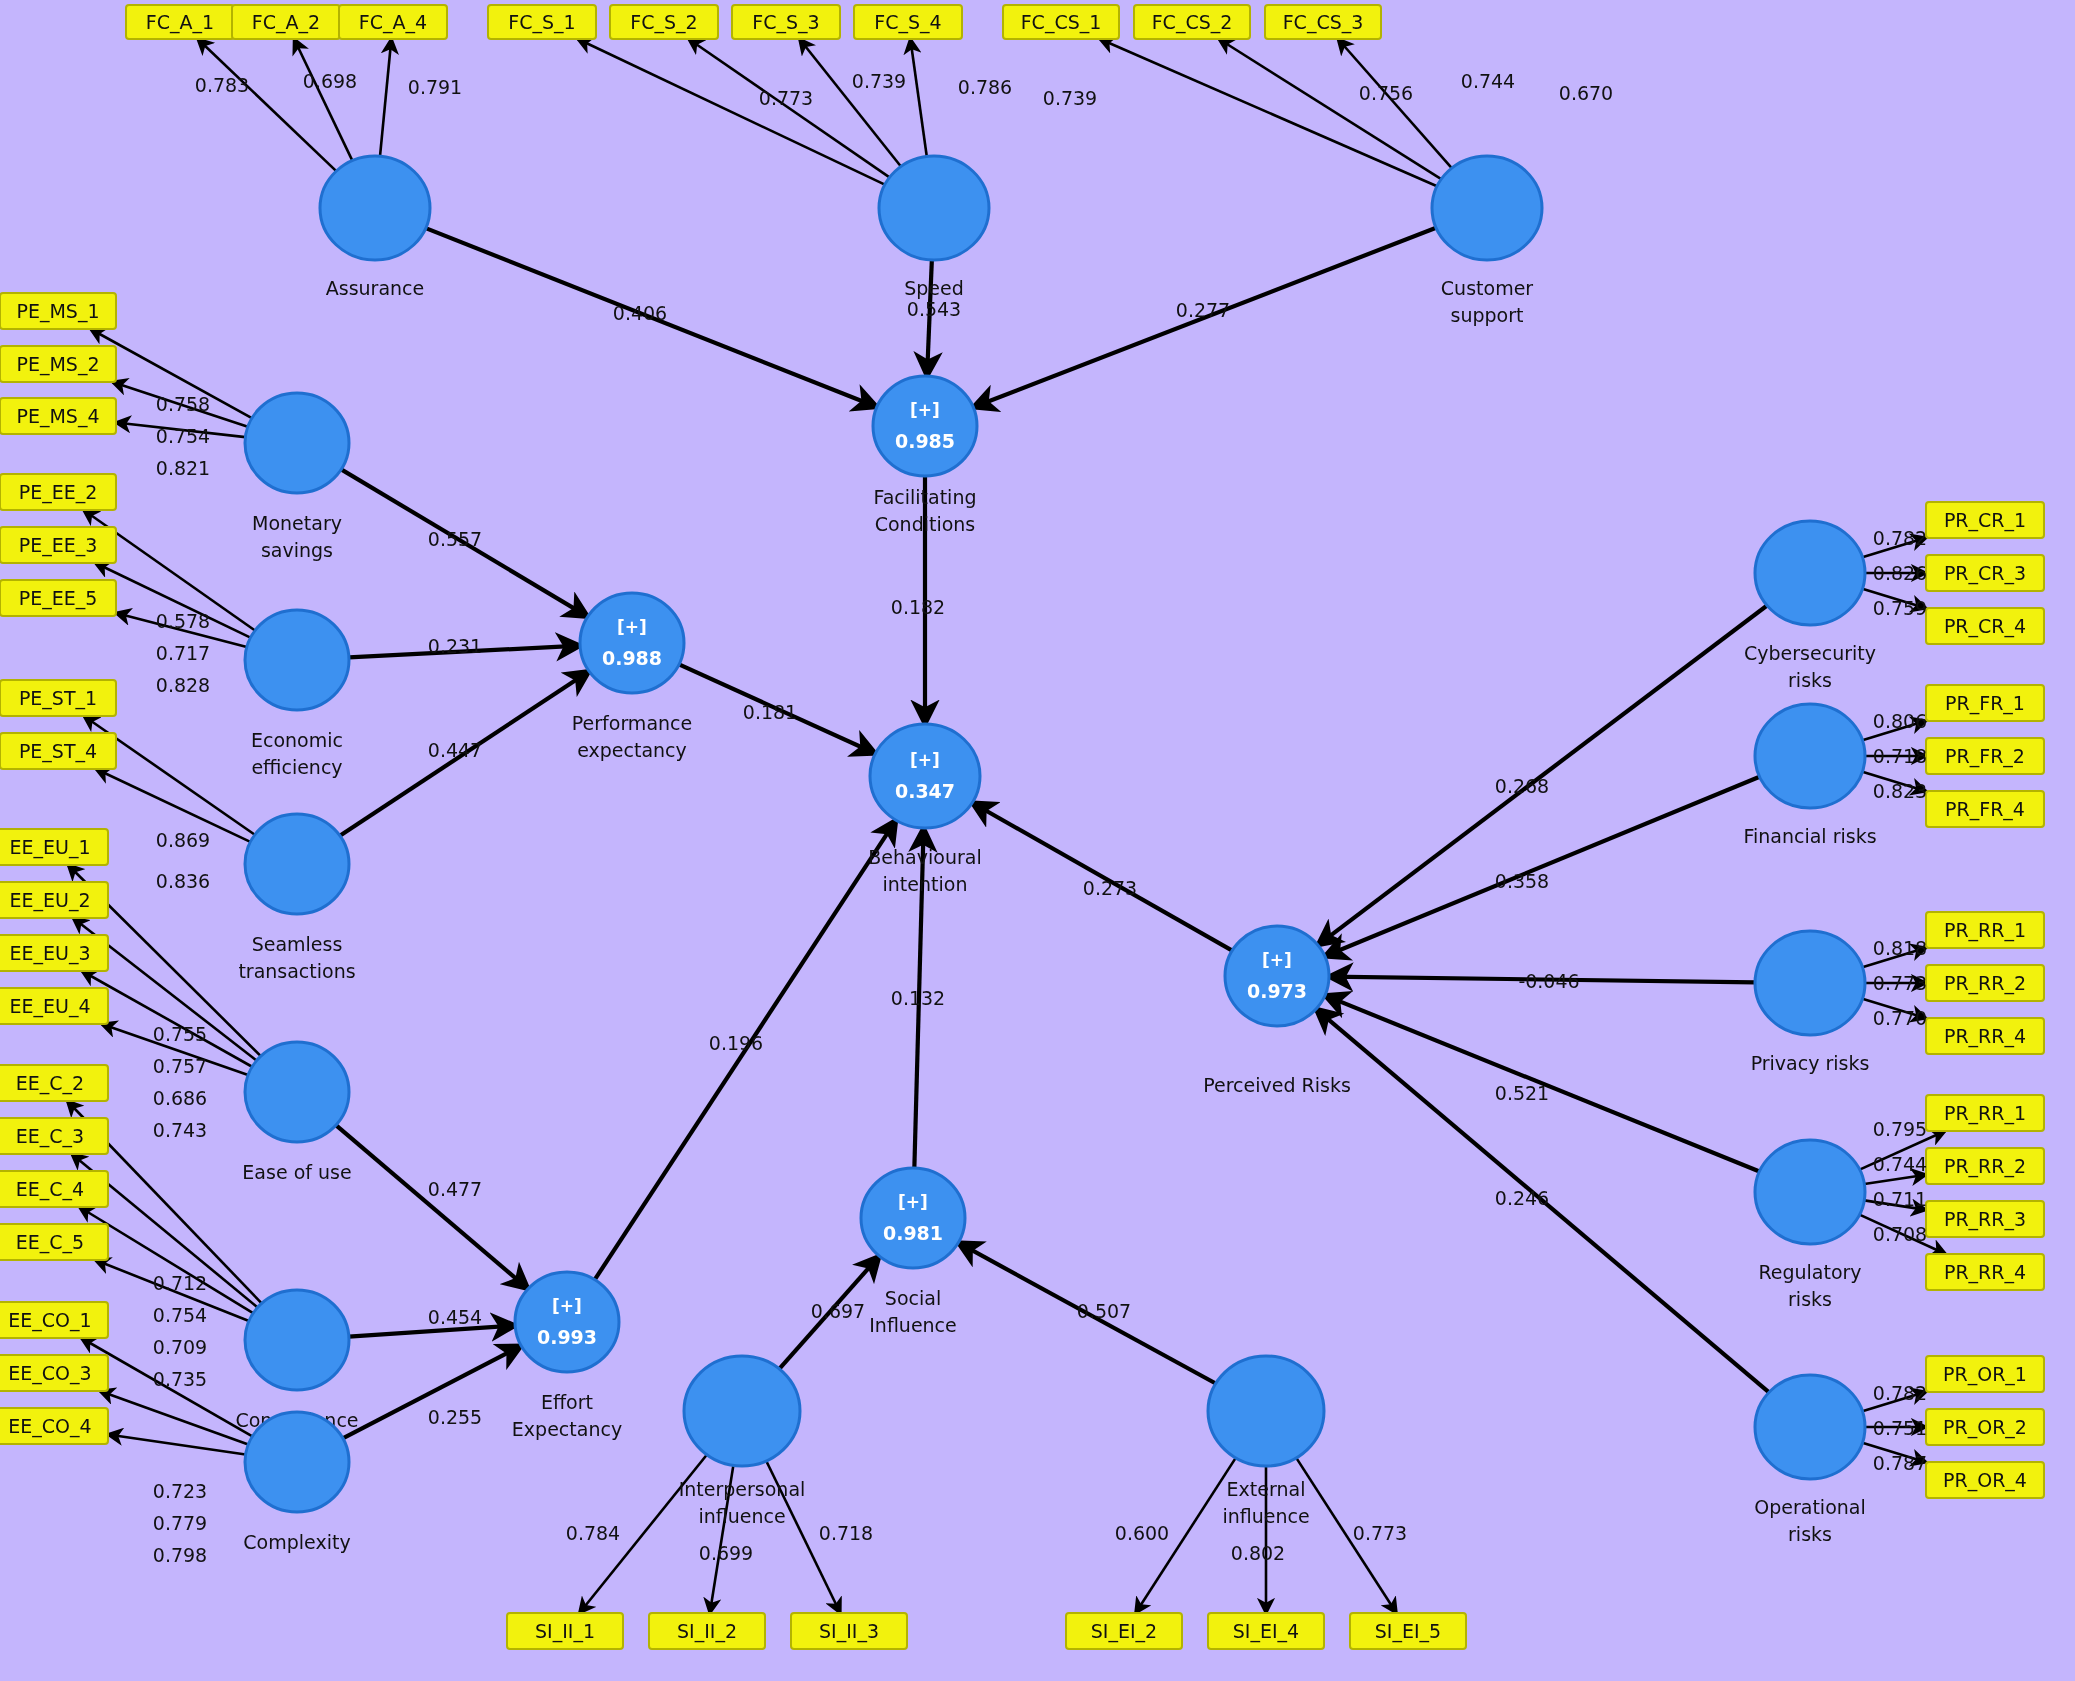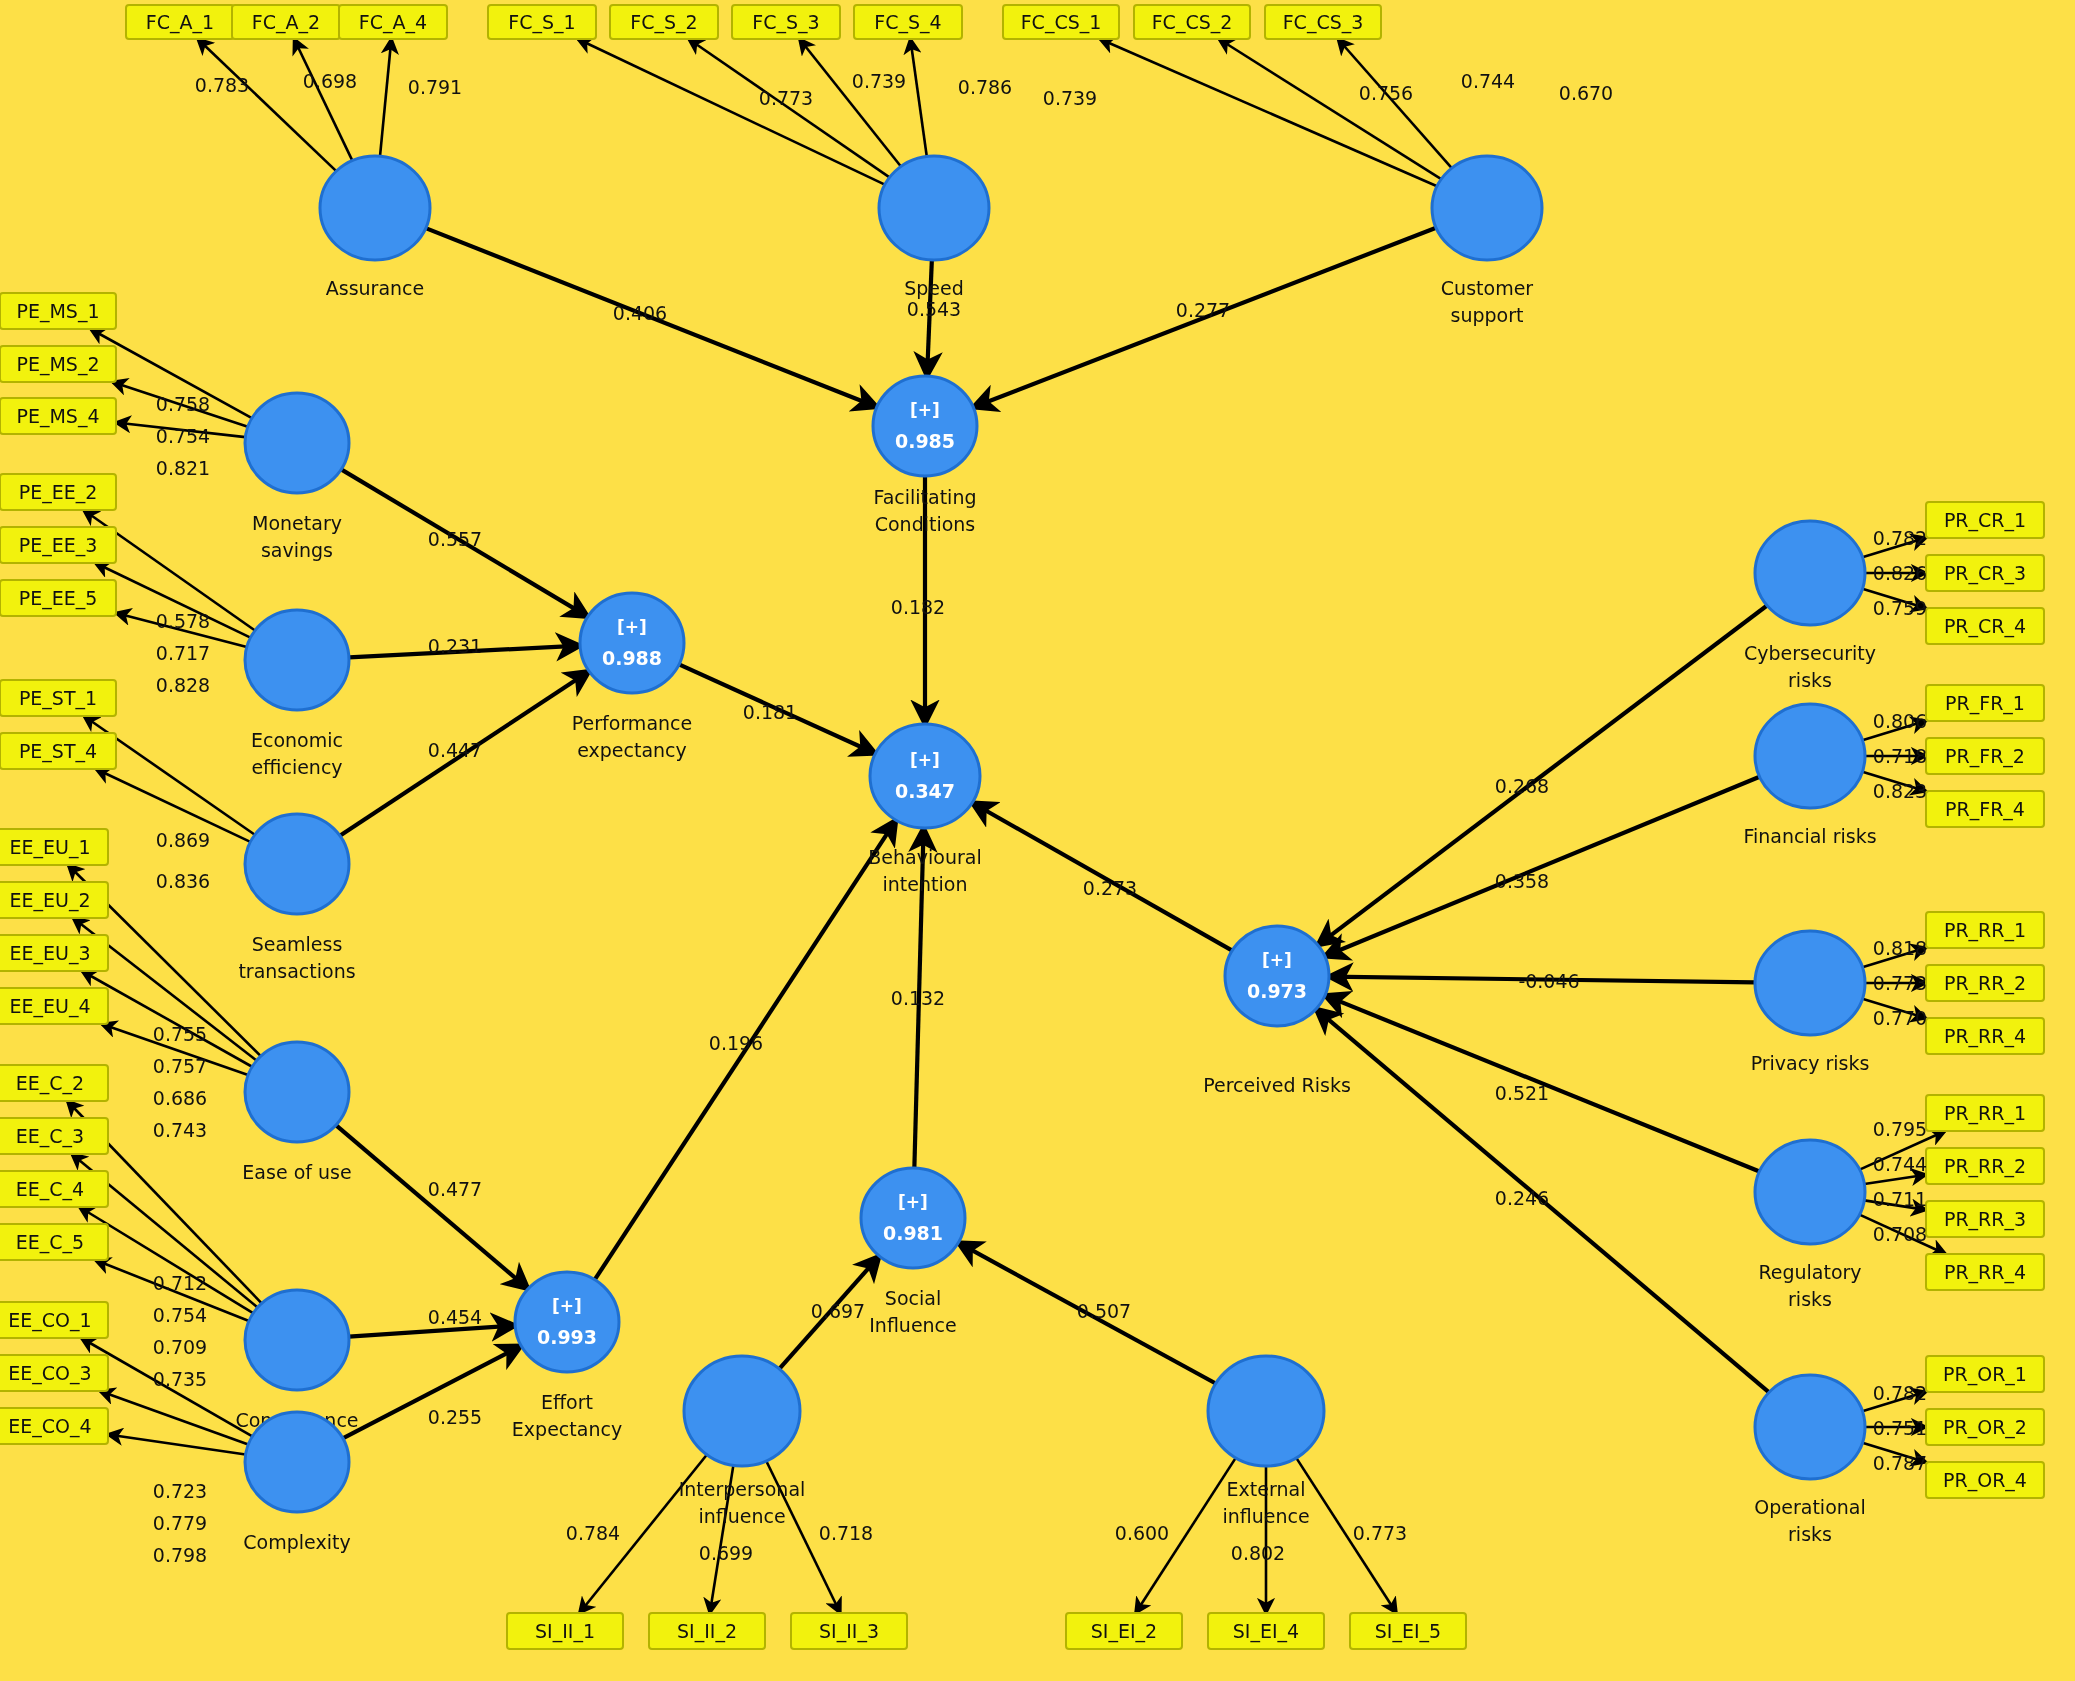--- a/index.html
+++ b/index.html
@@ -1,17 +1,17 @@
 <!DOCTYPE html>
 <html><head>
 <meta charset="utf-8">
 <style>
   html,body{margin:0;padding:0;background:#ffffff;}
   body{width:2075px;height:1681px;font-family:"DejaVu Sans",sans-serif;}
-  #stage{position:relative;width:2075px;height:1681px;overflow:hidden;background:#fde047;}
+  #stage{position:relative;width:2075px;height:1681px;overflow:hidden;background:#c4b5fd;}
   svg#diagram{position:absolute;left:0;top:0;width:2075px;height:1681px;}
   .ind-box{fill:#f2f20d;stroke:#b3b300;stroke-width:2;}
   .ind-label{font-family:"DejaVu Sans",sans-serif;font-size:19px;fill:#111;text-anchor:middle;dominant-baseline:middle;}
   .node-circle{fill:#3d91f0;stroke:#1f6fd0;stroke-width:3;}
   .node-name{font-family:"DejaVu Sans",sans-serif;font-size:19px;fill:#111;text-anchor:middle;}
   .node-inner{font-family:"DejaVu Sans",sans-serif;font-size:19px;fill:#ffffff;text-anchor:middle;font-weight:bold;}
   .node-plus{font-family:"DejaVu Sans",sans-serif;font-size:17px;fill:#ffffff;text-anchor:middle;font-weight:bold;}
   .edge{stroke:#000;stroke-width:2.6;fill:none;}
   .edge-thick{stroke:#000;stroke-width:4.2;fill:none;}
   .edge-label{font-family:"DejaVu Sans",sans-serif;font-size:19px;fill:#111;text-anchor:middle;}

